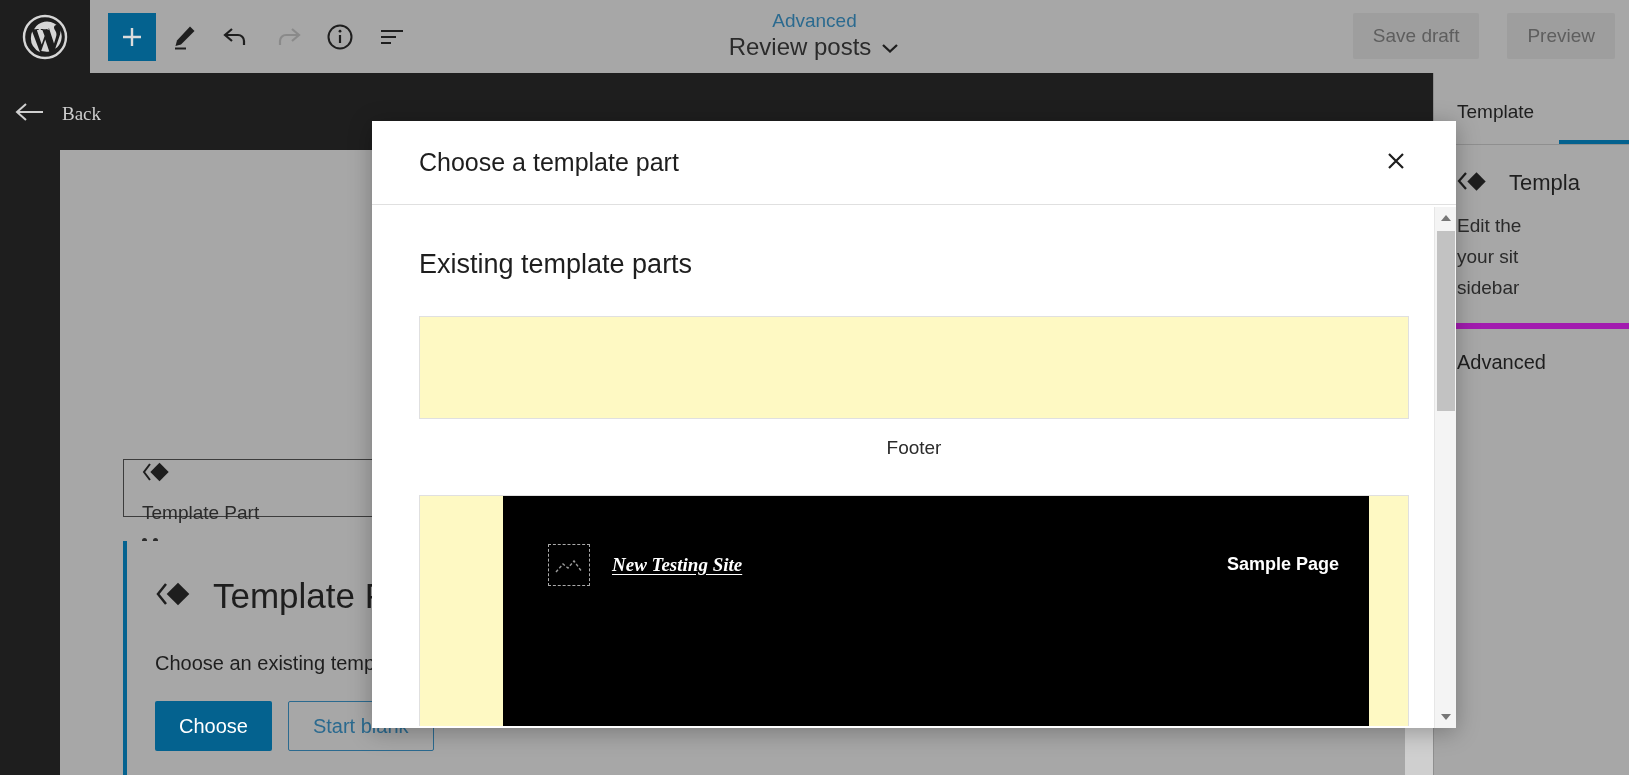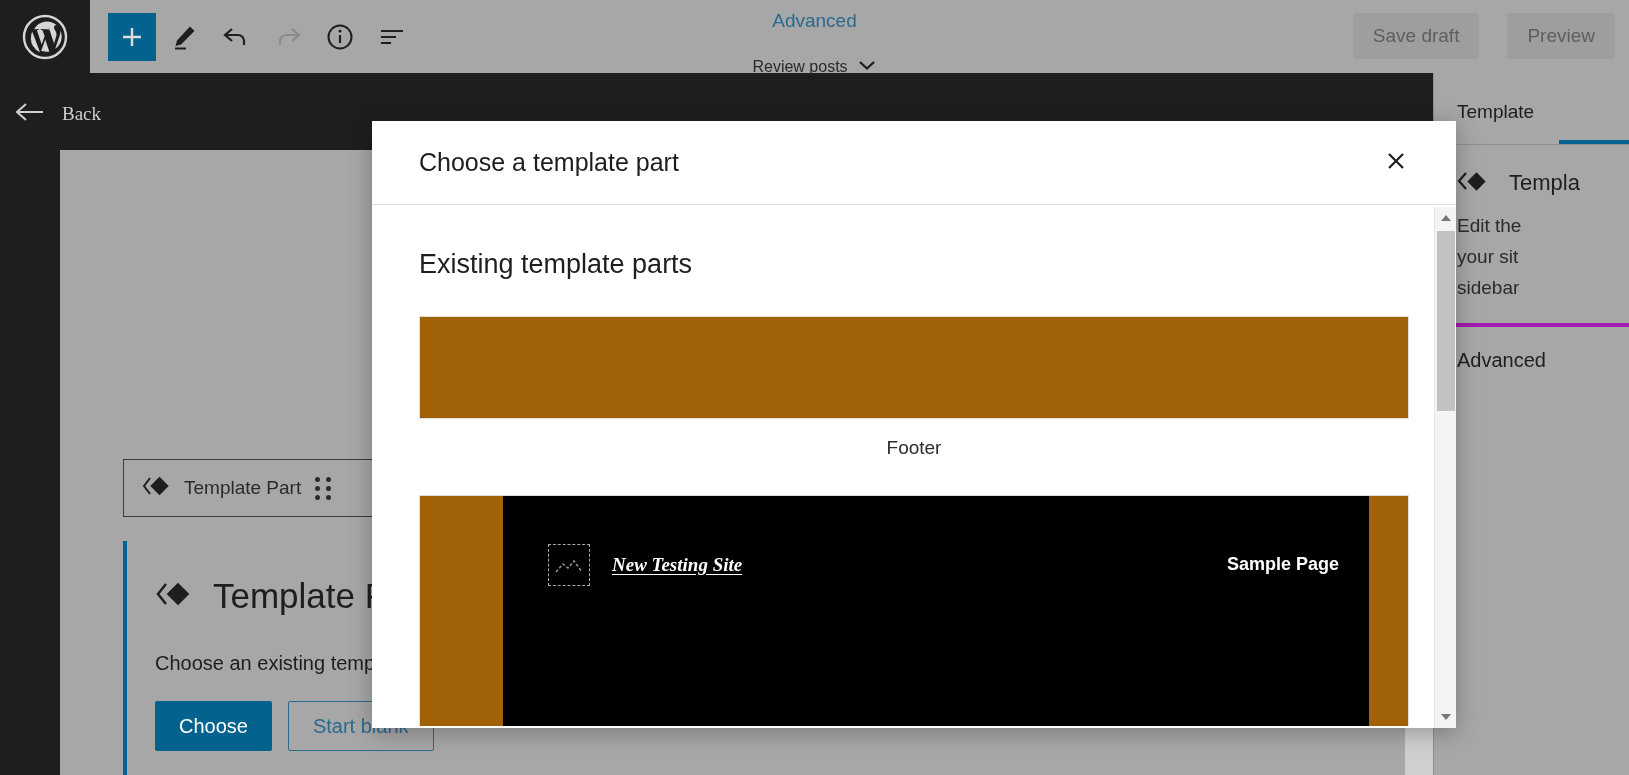--- a/index.html
+++ b/index.html
@@ -33,21 +33,21 @@
   .title-block {
     position: absolute; left: 0; right: 0; top: 8px;
     display: flex; flex-direction: column; align-items: center; pointer-events: none;
   }
   .doc-title {
     font-size: 19px; color: #2b6a8f; line-height: 26px;
     pointer-events: auto; cursor: pointer;
   }
   .doc-sub {
     display: flex; align-items: flex-end; gap: 9px;
-    font-size: 16px; color: #2b2b2b; line-height: 26px; margin-top: 20px;
+    font-size: 24px; color: #2b2b2b; line-height: 26px; margin-top: 0;
     pointer-events: auto; cursor: pointer;
   }
 
   .tb-right {
     position: absolute; right: 14px; top: 13px;
     display: flex; align-items: center; gap: 28px;
   }
   .ghost-btn {
     height: 46px; padding: 0 20px; border: none; border-radius: 2px;
     background: #9e9e9e; color: #5e5e5e; font-size: 19px;
@@ -81,21 +81,21 @@
   }
   .big-letters {
     margin-top: 66px; text-align: center; font-size: 58px; color: #6b6b6b;
     font-family: "Liberation Serif", serif; letter-spacing: 22px;
   }
 
   .block-toolbar {
     position: absolute; left: 63px; top: 309px;
     width: 340px; height: 58px;
     background: #a7a7a7; border: 1px solid #3c3c3c;
-    display: flex; align-items: center; gap: 14px; padding: 0 18px;
+    display: flex; align-items: flex-start; gap: 14px; padding: 0 18px; flex-direction: column;
   }
   .bt-label { font-size: 19px; color: #2b2b2b; }
   .drag-dots { display: grid; grid-template-columns: 5px 5px; gap: 4px 6px; }
   .drag-dots i { width: 5px; height: 5px; background: #2b2b2b; border-radius: 50%; display: block; }
 
   .placeholder-block {
     position: absolute; left: 63px; top: 391px;
     width: 1290px; height: 234px;
     background: #a7a7a7; border-left: 4px solid #04628f;
     padding: 35px 0 0 28px;
@@ -135,21 +135,21 @@
     background: #a7a7a7; border-left: 1px solid #8f8f8f;
   }
   .sb-tabs { position: relative; height: 72px; border-bottom: 1px solid #8f8f8f; }
   .sb-tab {
     position: absolute; left: 23px; top: 28px;
     font-size: 19px; color: #1e1e1e; cursor: pointer;
   }
   .sb-tab-underline {
     position: absolute; bottom: 0; left: 125px; width: 100px; height: 4px; background: #04628f;
   }
-  .sb-section { padding: 23px 0 20px 23px; border-bottom: 4px solid #a21caf; }
+  .sb-section { padding: 23px 0 20px 23px; border-bottom: 6px solid #a21caf; }
   .sb-blockhead { display: flex; align-items: center; gap: 20px; }
   .sb-blockname { font-size: 22px; color: #1e1e1e; }
   .sb-desc { margin-top: 12px; font-size: 19px; color: #2b2b2b; line-height: 31px; }
   .sb-advanced { padding: 22px 0 0 23px; font-size: 20px; color: #1e1e1e; cursor: pointer; }
 
   
   .modal {
     position: absolute; left: 372px; top: 121px;
     width: 1084px; height: 607px;
     background: #fff; box-shadow: 0 4px 22px rgba(0,0,0,.28);
@@ -166,21 +166,21 @@
     display: flex; align-items: center; justify-content: center;
   }
   .modal-body {
     position: relative; height: 521px; padding: 44px 47px 0 47px; overflow: hidden;
   }
   .section-title { font-size: 27px; color: #1e1e1e; }
 
   .parts-list { margin-top: 36px; }
   .part-item { margin-bottom: 14px; cursor: pointer; }
   .part-preview {
-    border: 1px solid #e0e0e0; background: #a16207;
+    border: 1px solid #e0e0e0; background: #fef9c3;
     height: 103px; overflow: hidden; padding-left: 44px;
   }
   .part-caption {
     text-align: center; font-size: 19px; color: #2b2b2b; padding: 18px 0 22px;
   }
   .part-preview.tall { height: 262px; border: 1px solid #e0e0e0; }
   .hdr-preview {
     background: #000; height: 100%; width: 866px; margin: 0 auto;
     position: relative;
   }

